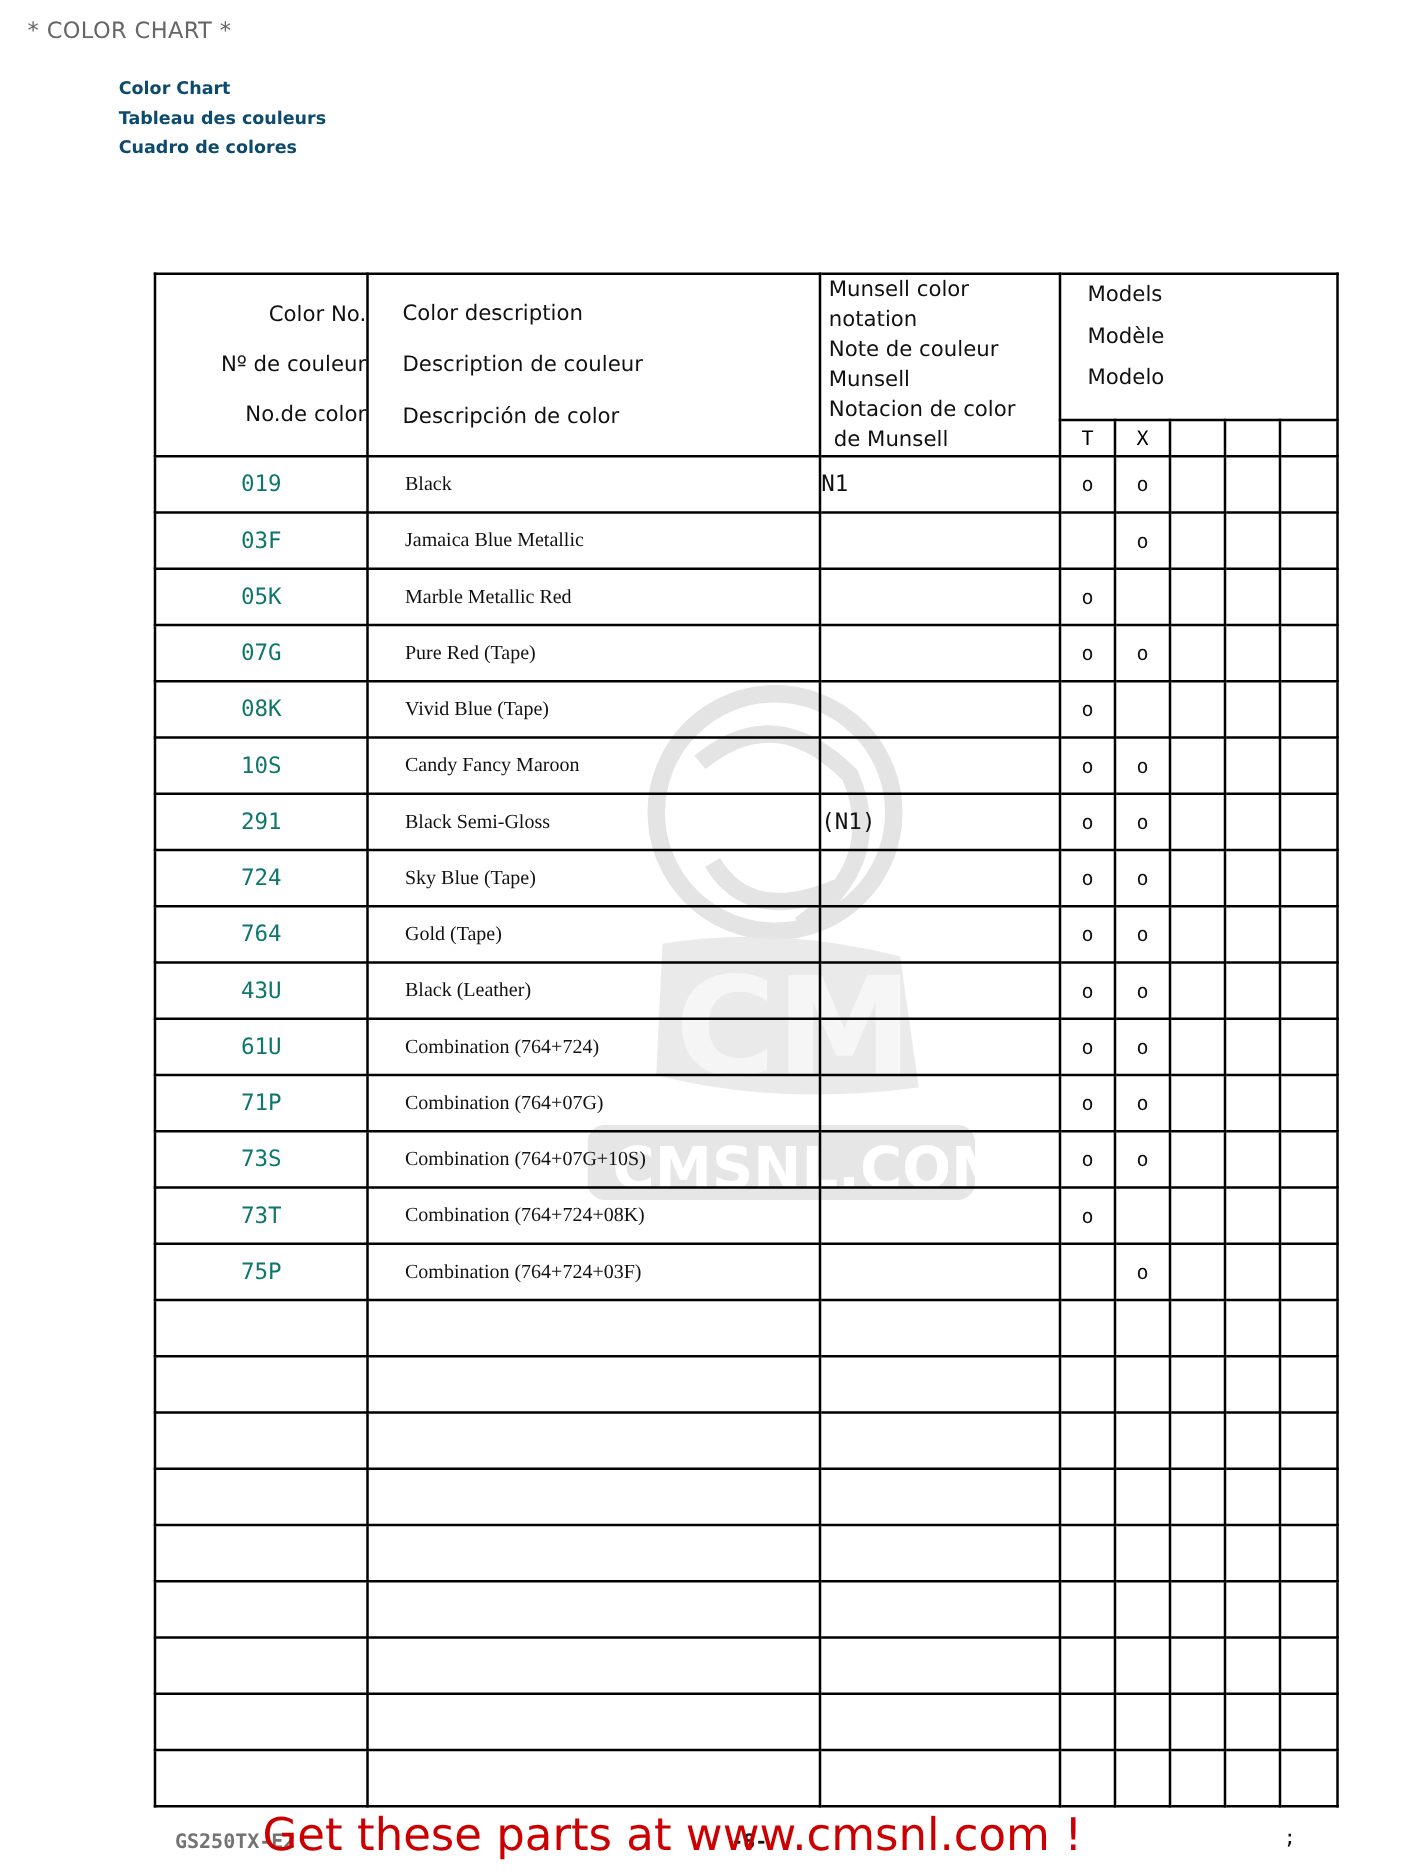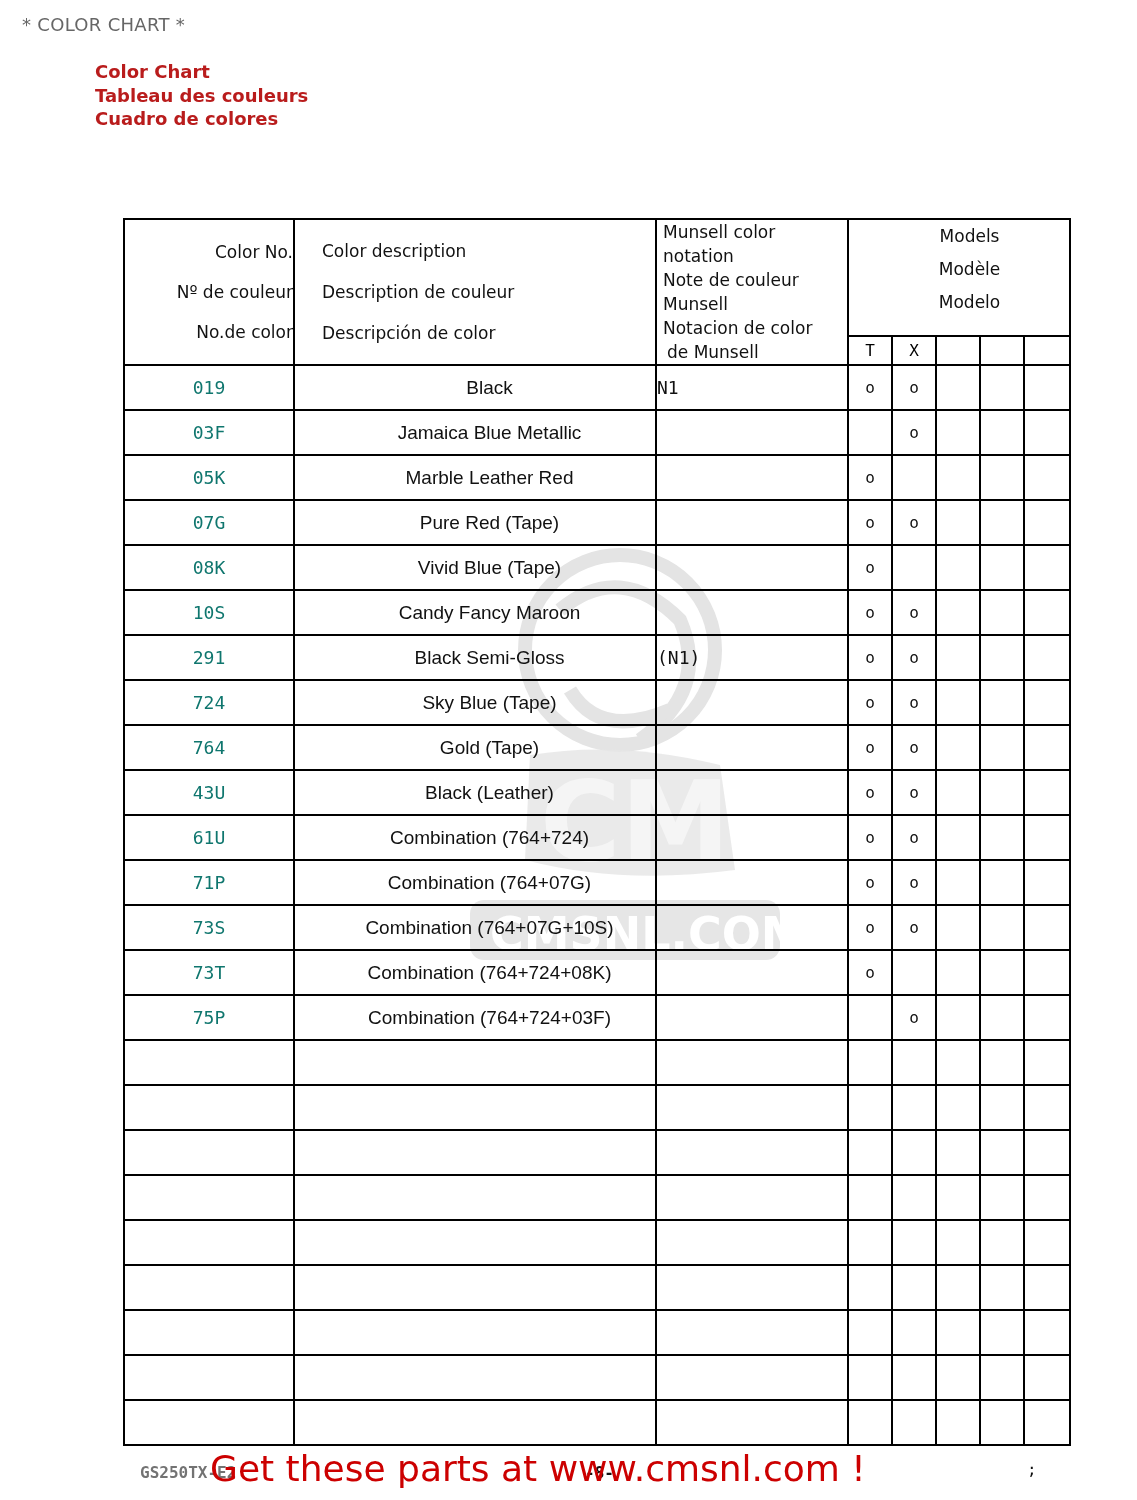--- a/index.html
+++ b/index.html
@@ -1,41 +1,41 @@
 <!DOCTYPE html>
 <html><head>
 <meta charset="utf-8">
 <style>
   html, body { margin: 0; padding: 0; background: #ffffff; }
   body { width: 1137px; height: 1500px; position: relative; overflow: hidden; font-family: "DejaVu Sans", sans-serif; color: #000; }
   .page-title { position: absolute; left: 22px; top: 14px; font-family: "DejaVu Sans", sans-serif; font-size: 18px; color: #666666; letter-spacing: 0.3px; }
-  .subtitle { position: absolute; left: 95px; top: 60px; font-family: "DejaVu Sans", sans-serif; font-weight: bold; font-size: 18px; line-height: 23.5px; color: #b91c1c; }
+  .subtitle { position: absolute; left: 95px; top: 60px; font-family: "DejaVu Sans", sans-serif; font-weight: bold; font-size: 14px; line-height: 23.5px; color: #0c4a6e; }
   .subtitle div { white-space: nowrap; }
 
   
   .watermark { position: absolute; left: 470px; top: 540px; width: 340px; height: 440px; pointer-events: none; }
 
   
   .chart-table { position: absolute; left: 123px; top: 218px; width: 946px; border-collapse: collapse; table-layout: fixed; }
   .chart-table td, .chart-table th { border: 2px solid #000; padding: 0; vertical-align: middle; font-weight: normal; }
   .hdr-cell { font-family: "DejaVu Sans", sans-serif; font-weight: bold; font-size: 17px; color: #111; text-align: left; }
   .hdr-cell .ln { white-space: nowrap; }
   .hdr-colno { padding-left: 7px !important; text-align: right; }
   .hdr-colno .ln { line-height: 40px; }
   .hdr-desc { padding-left: 27px !important; }
   .hdr-desc .ln { line-height: 41px; }
   .hdr-munsell { padding-left: 6px !important; vertical-align: top !important; }
   .hdr-munsell .ln { line-height: 24px; font-size: 17px; }
-  .hdr-models { padding-left: 21px !important; vertical-align: top !important; border-bottom: 2px solid #000; text-align: center; }
+  .hdr-models { padding-left: 21px !important; vertical-align: top !important; border-bottom: 2px solid #000; }
   .hdr-models .ln { line-height: 33px; }
   .hdr-model-code { text-align: center !important; font-family: "DejaVu Sans Mono", monospace; font-weight: bold; font-size: 16px; height: 26px; }
 
   .row td { height: 43px; }
   .cell-code { text-align: center; font-family: "DejaVu Sans Mono", monospace; font-weight: bold; font-size: 18px; color: #0f766e; }
-  .cell-desc { padding-left: 29px !important; font-family: Liberation Sans, sans-serif; font-weight: bold; font-size: 19px; color: #111; white-space: nowrap; text-align: center; }
+  .cell-desc { padding-left: 29px !important; font-family: Liberation Serif, serif; font-weight: bold; font-size: 16px; color: #111; white-space: nowrap; }
   .cell-munsell { text-align: left; font-family: "DejaVu Sans Mono", monospace; font-weight: bold; font-size: 18px; color: #111; }
   .cell-mark { text-align: center; font-family: "DejaVu Sans Mono", monospace; font-weight: bold; font-size: 16px; color: #111; }
   .empty-row td { height: 43px; }
 
   .footer-code { position: absolute; left: 140px; top: 1463px; font-family: "DejaVu Sans Mono", monospace; font-weight: bold; font-size: 16px; color: #737373; }
   .footer-page { position: absolute; left: 585px; top: 1463px; font-family: "DejaVu Sans Mono", monospace; font-weight: bold; font-size: 16px; color: #111; }
   .footer-mark { position: absolute; left: 1027px; top: 1460px; font-family: "DejaVu Sans Mono", monospace; font-size: 16px; color: #111; }
   .promo-banner { position: absolute; left: 210px; top: 1448px; font-family: "DejaVu Sans", sans-serif; font-size: 36px; color: #cc0000; white-space: nowrap; text-decoration: none; }
 </style>
 </head>
@@ -124,21 +124,21 @@
         <td class="cell-desc">Jamaica Blue Metallic</td>
         <td class="cell-munsell"></td>
         <td class="cell-mark"></td>
         <td class="cell-mark">o</td>
         <td class="cell-mark"></td>
         <td class="cell-mark"></td>
         <td class="cell-mark"></td>
       </tr>
       <tr class="row">
         <td class="cell-code">05K</td>
-        <td class="cell-desc">Marble Leather Red</td>
+        <td class="cell-desc">Marble Metallic Red</td>
         <td class="cell-munsell"></td>
         <td class="cell-mark">o</td>
         <td class="cell-mark"></td>
         <td class="cell-mark"></td>
         <td class="cell-mark"></td>
         <td class="cell-mark"></td>
       </tr>
       <tr class="row">
         <td class="cell-code">07G</td>
         <td class="cell-desc">Pure Red (Tape)</td>

